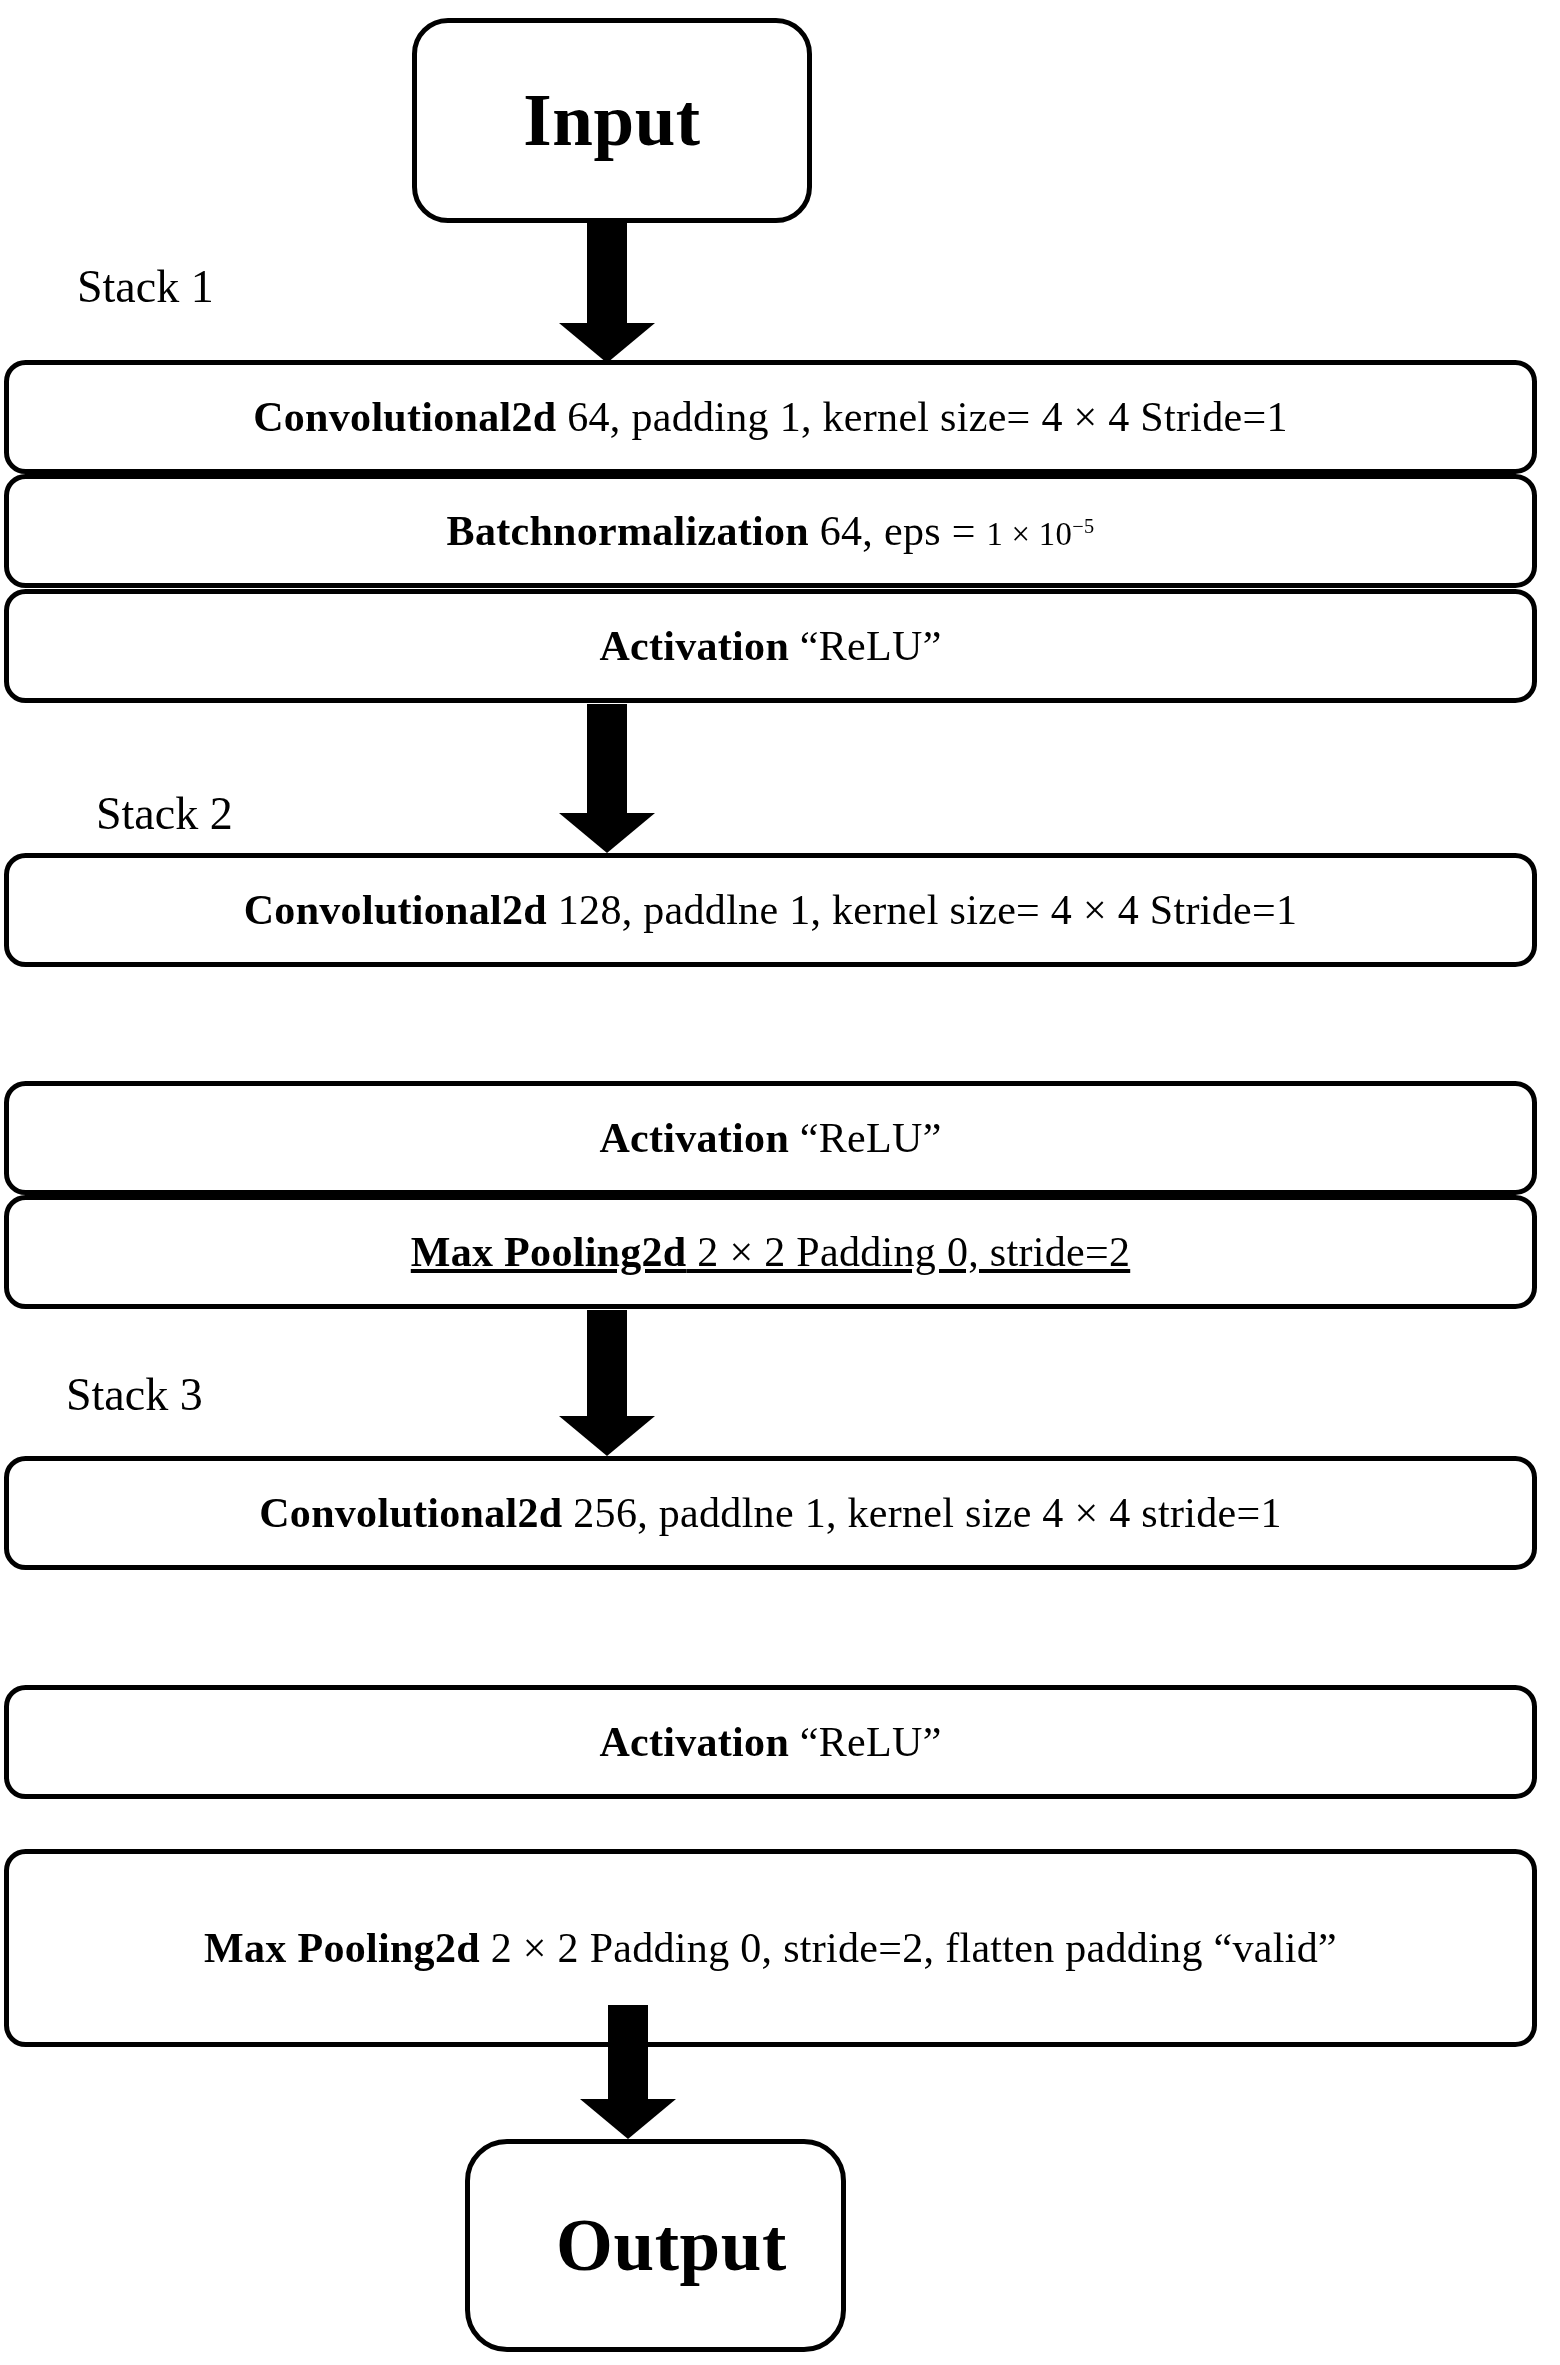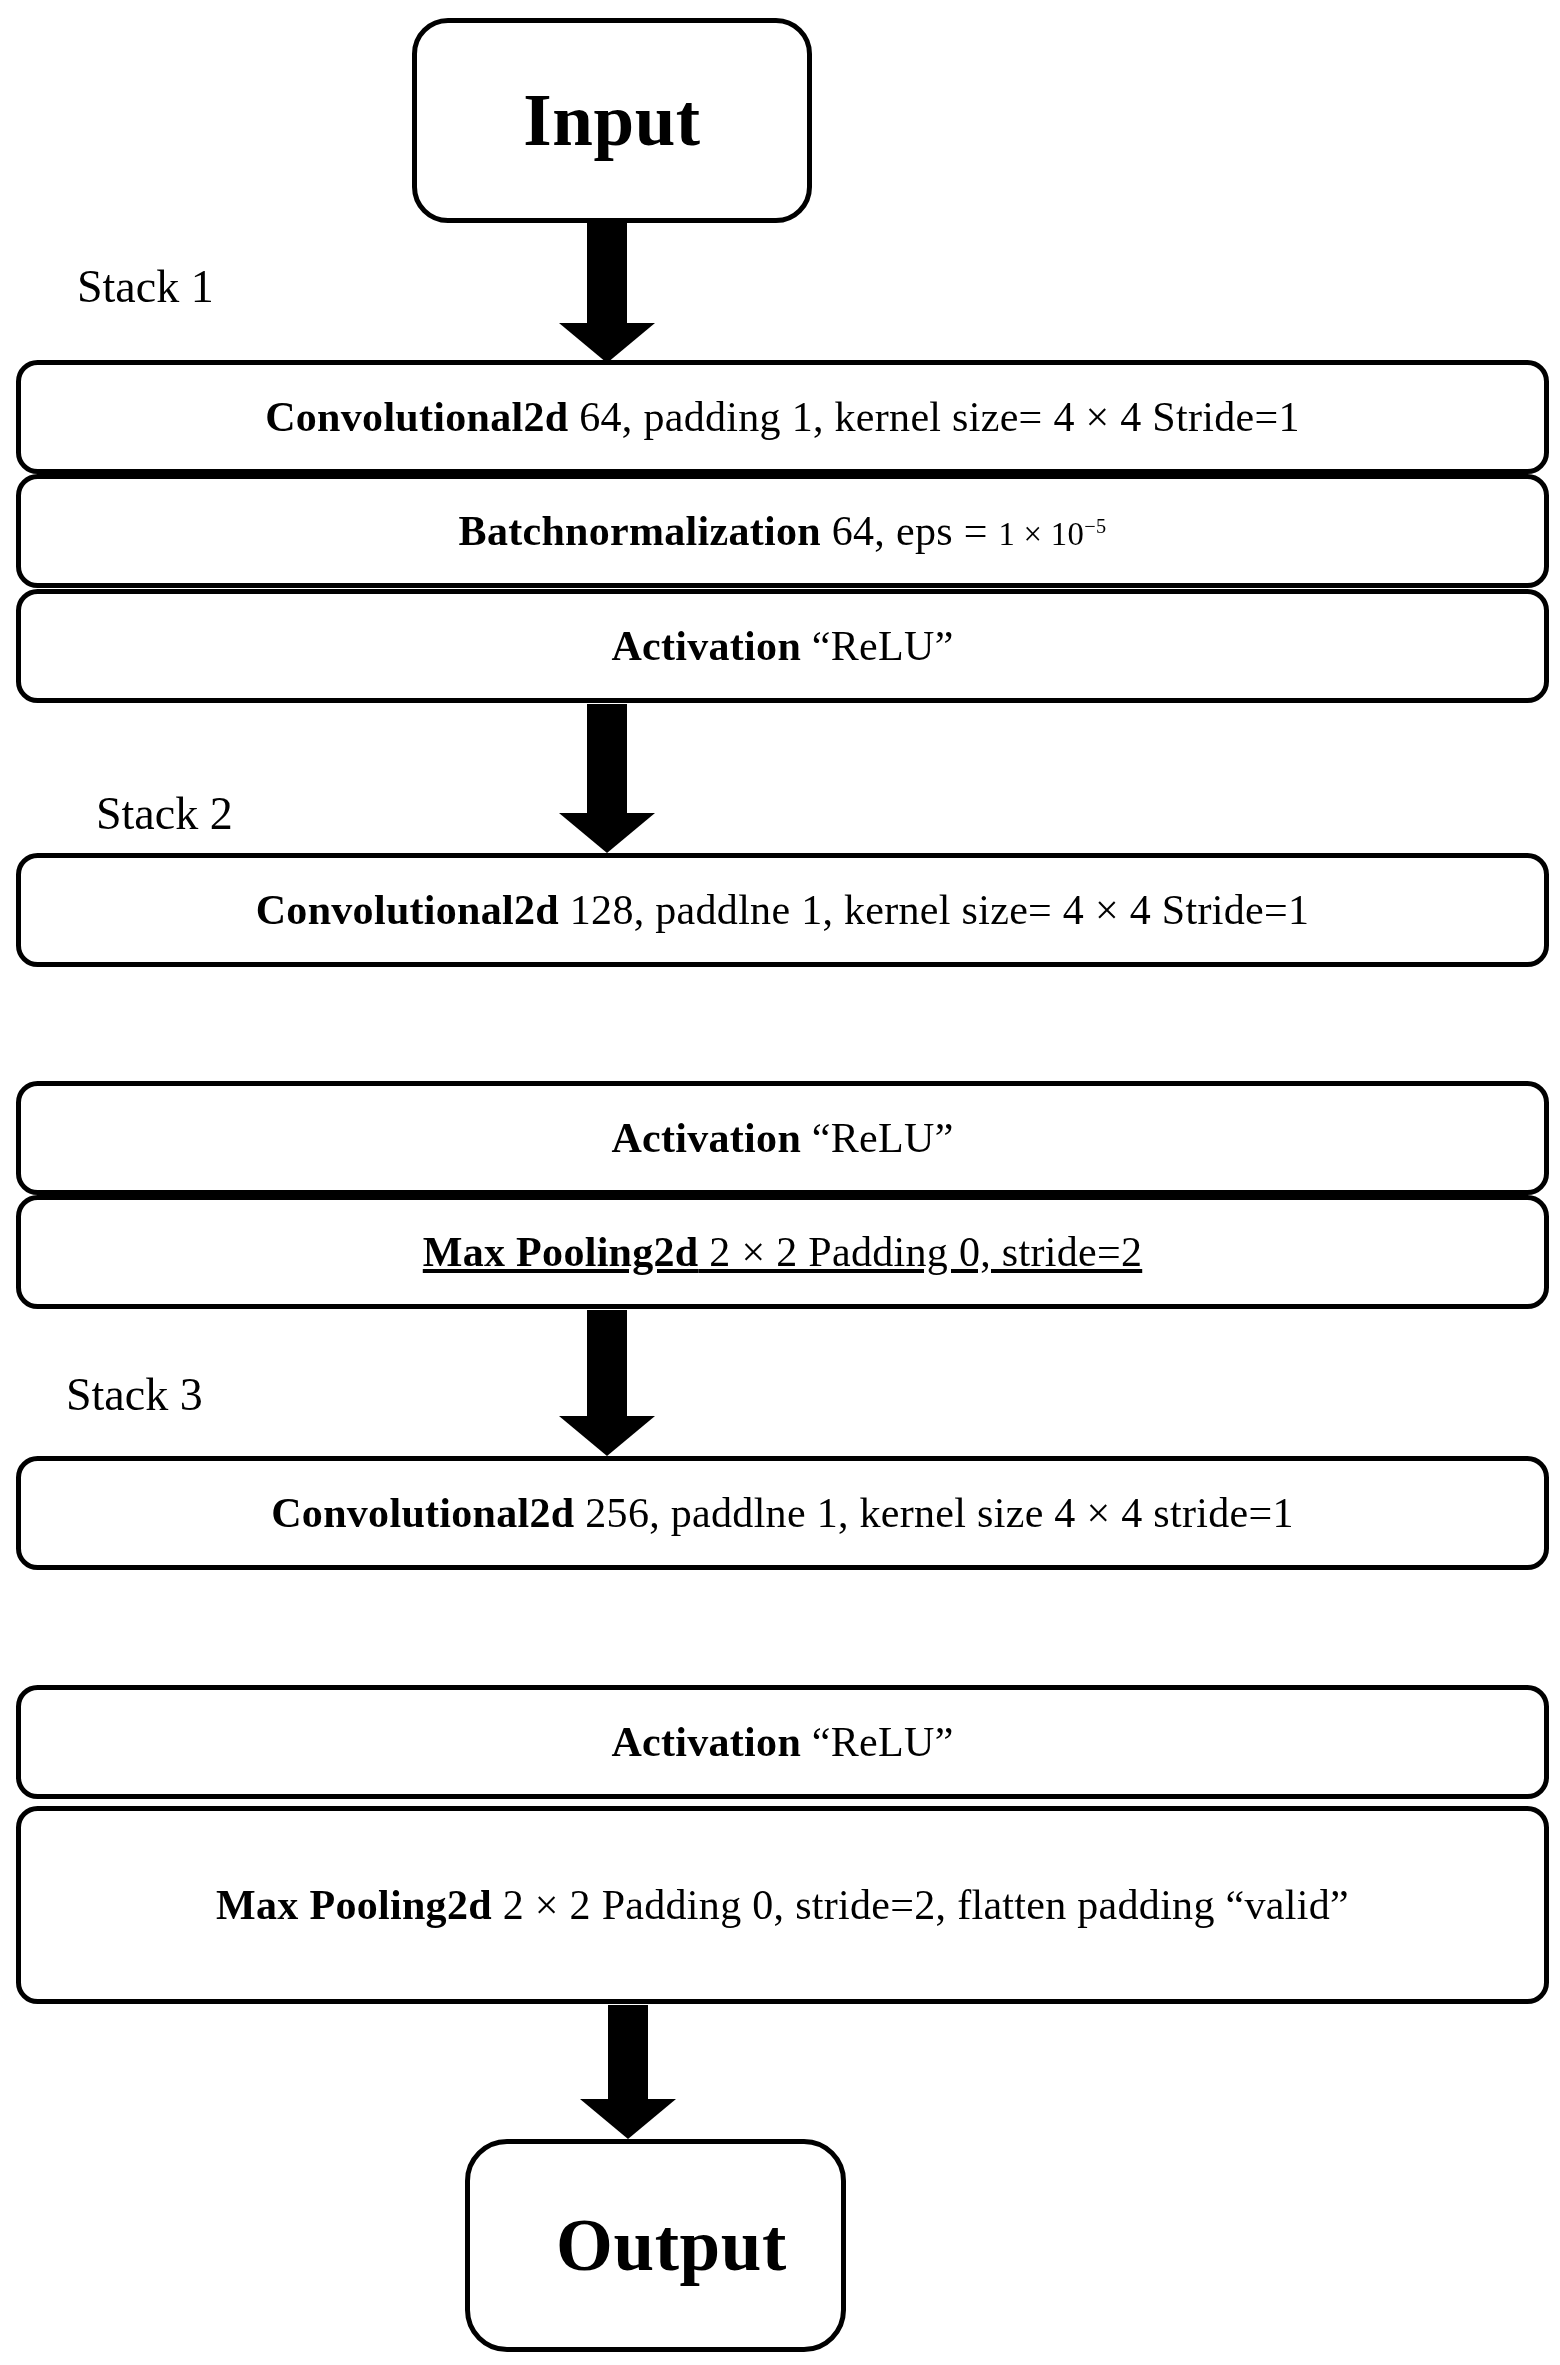--- a/index.html
+++ b/index.html
@@ -26,32 +26,32 @@
   .node.output { border-radius: 42px; padding-left: 32px; }
   .node span {
     font-weight: 700;
     font-size: 73px;
     letter-spacing: 0.6px;
   }
 
   
   .row {
     position: absolute;
-    left: 16px;
+    left: 4px;
     width: 1533px;
     height: 114px;
     box-sizing: border-box;
     border: 5.4px solid #000;
     border-radius: 21.6px;
     background: #fff;
     display: flex;
     align-items: center;
     justify-content: center;
   }
-  .row.tall { height: 198px; }
+  .row.tall { height: 198px; margin-top: 43px; }
   .row-text {
     font-size: 42px;
     letter-spacing: 0.3px;
     white-space: pre;
   }
   .row-text .b { font-weight: 700; }
   .row-text .eps { font-size: 0.78em; margin-top: 28px; }
   .row-text .eps sup { font-size: 0.62em; line-height: 0; }
 
   

